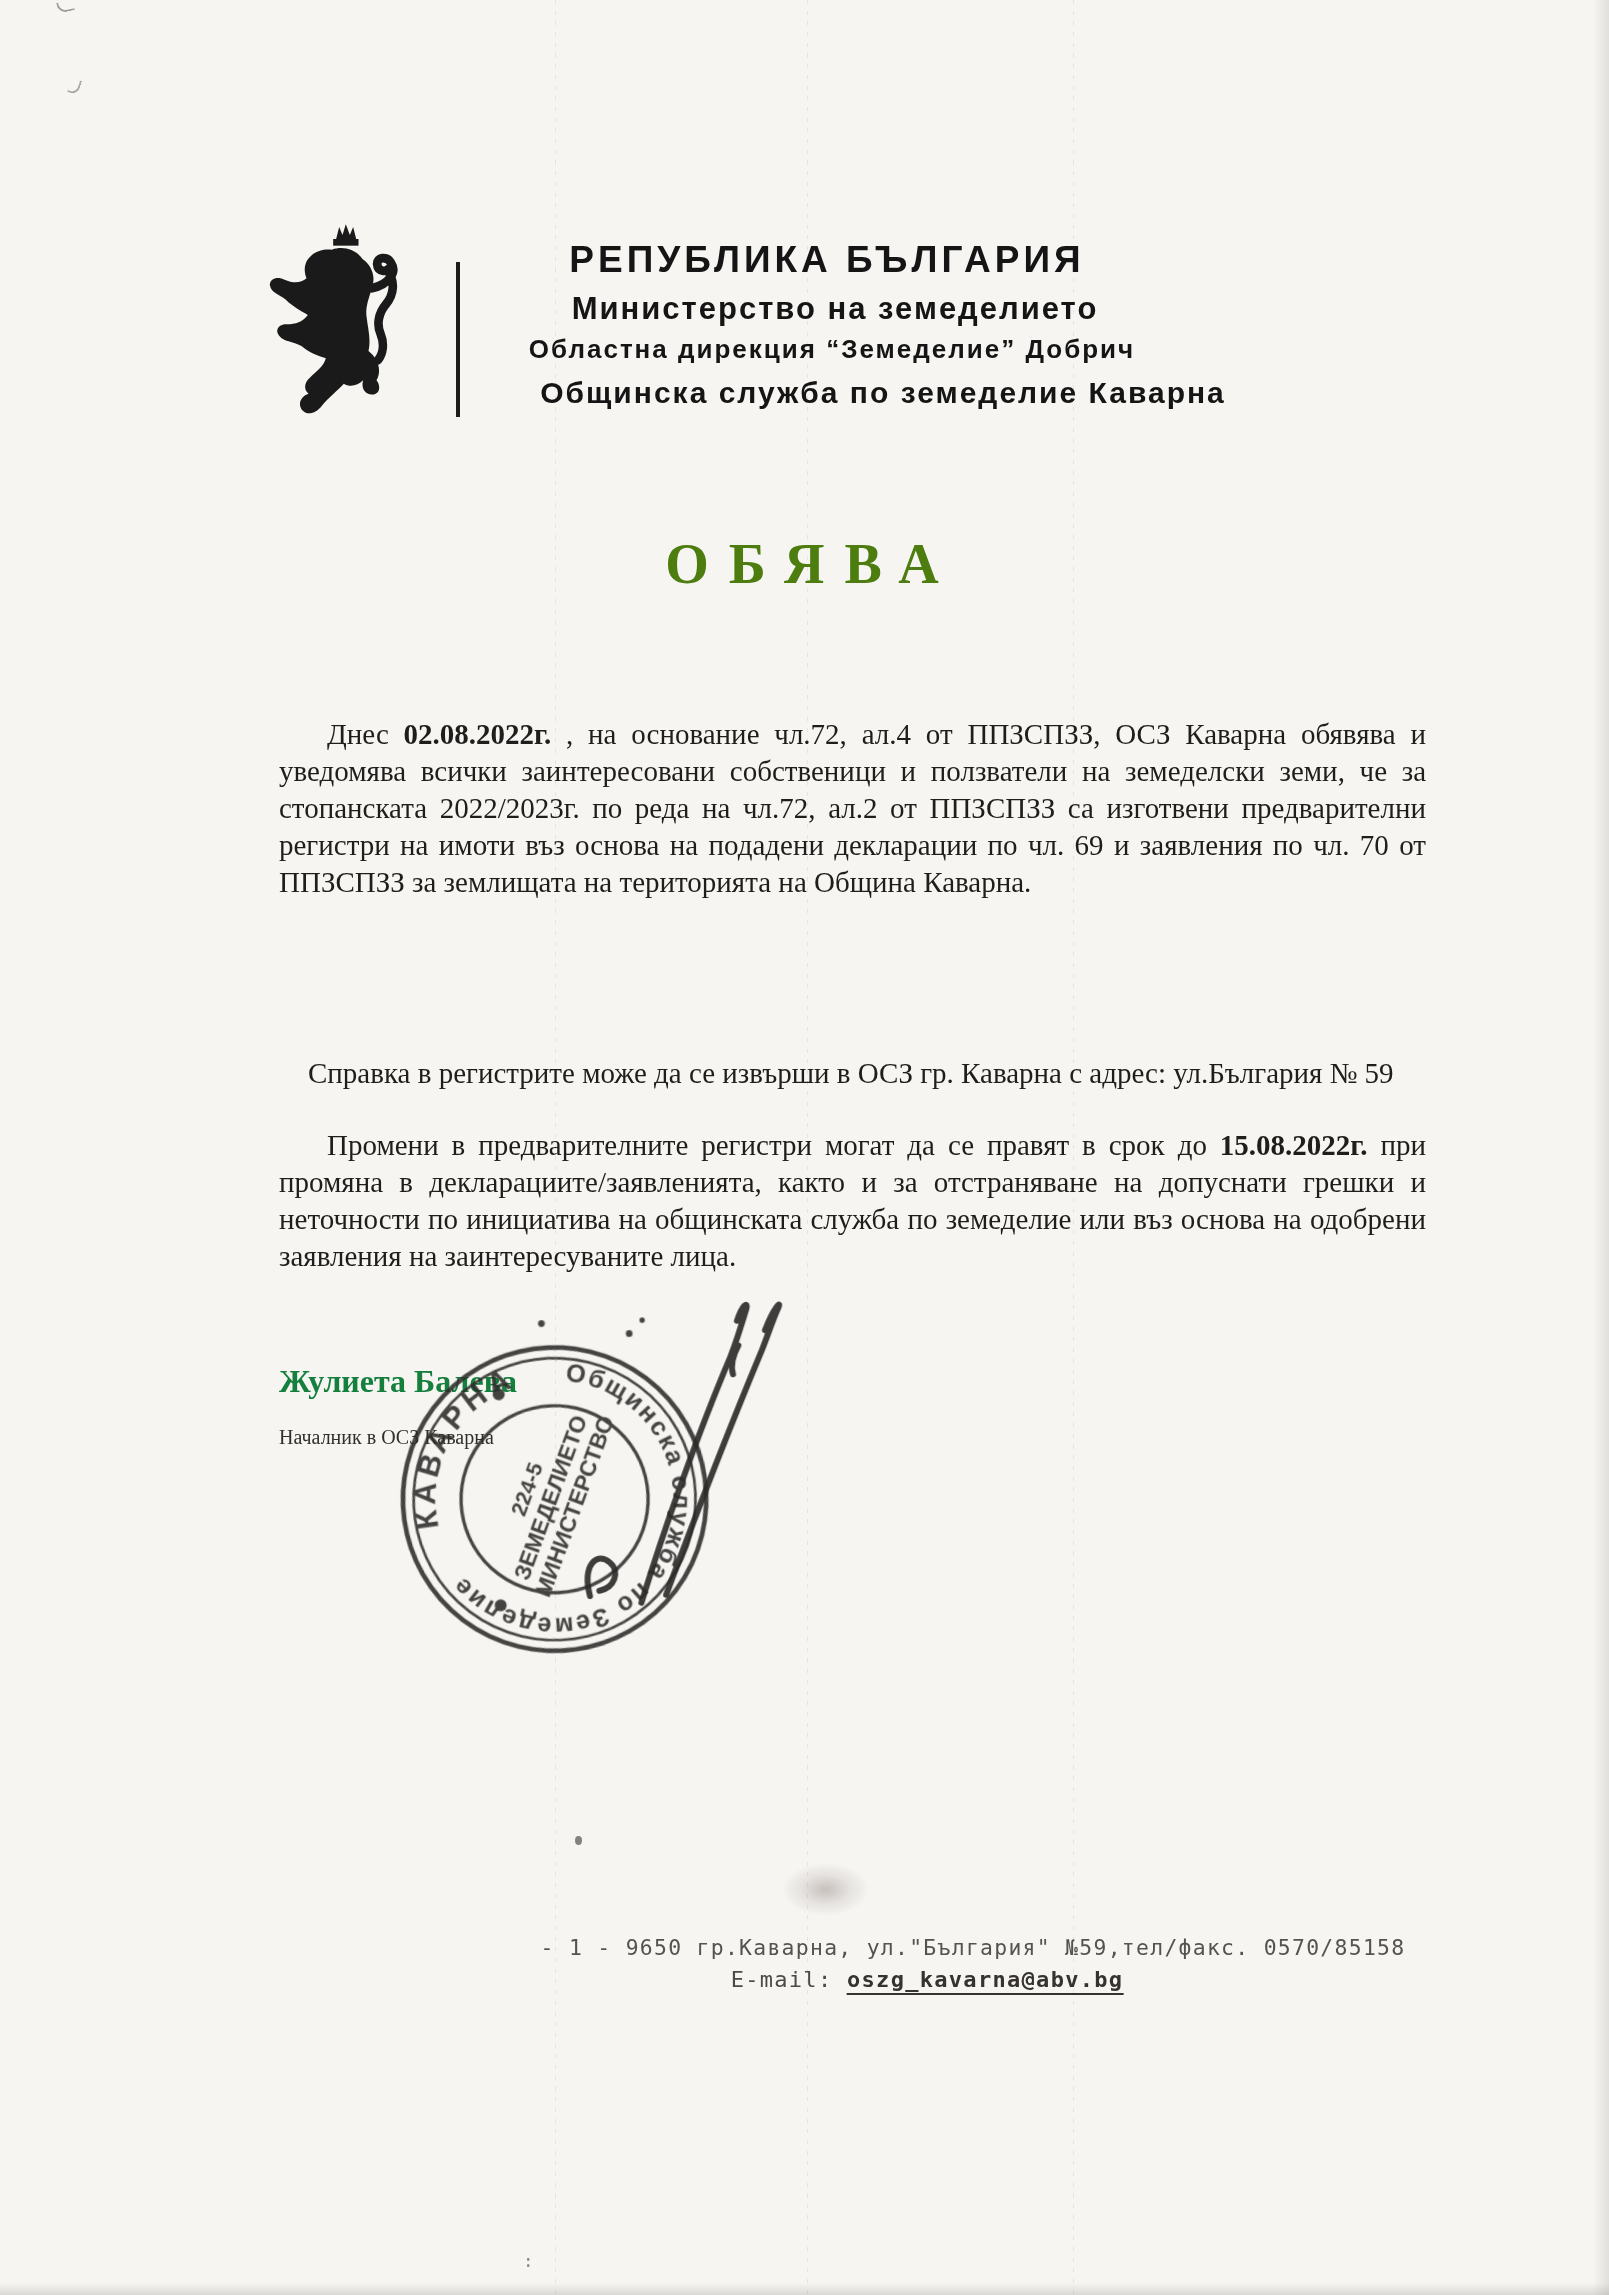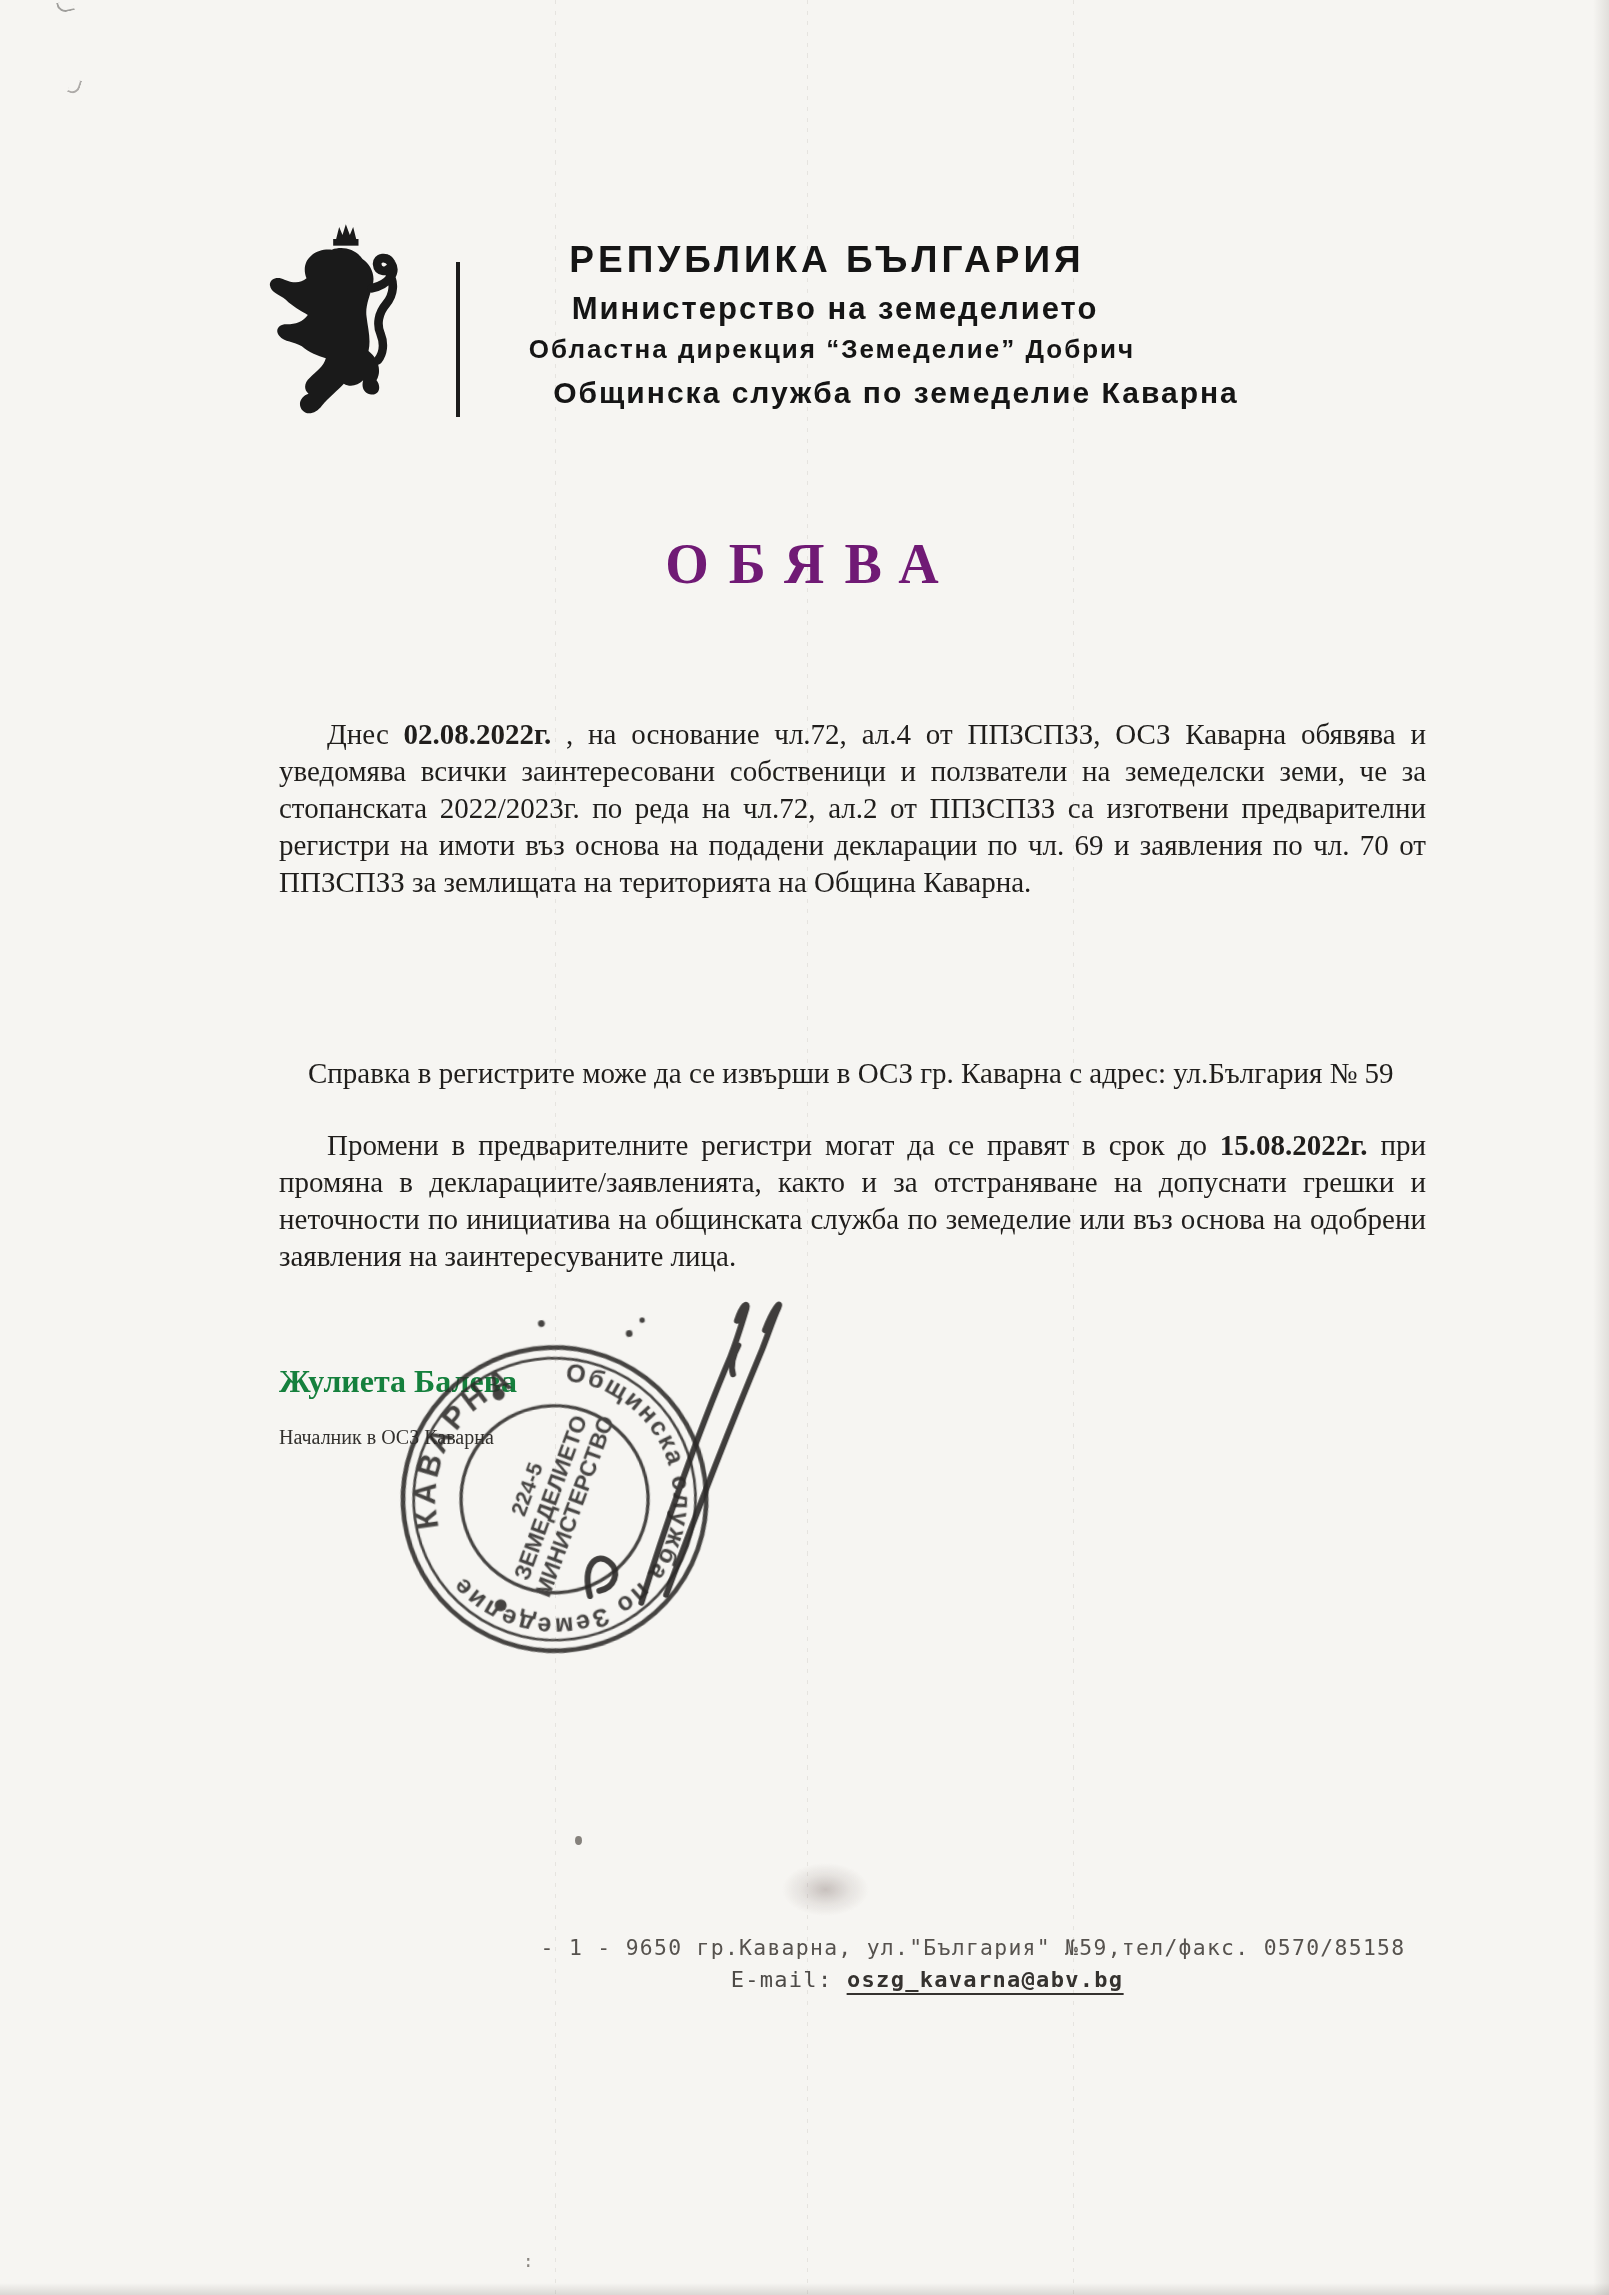--- a/index.html
+++ b/index.html
@@ -36,26 +36,26 @@
   .emblem{position:absolute;left:265px;top:223px;}
   .separator{position:absolute;left:456px;top:262px;width:4px;height:155px;background:#1c1c1c;}
   .hline{
     position:absolute;transform:translateX(-50%);
     font-family:"Liberation Sans",sans-serif;font-weight:bold;
     white-space:nowrap;color:#151515;
   }
   .h1{font-size:37px;letter-spacing:4px;}
   .h2{font-size:31px;letter-spacing:2px;}
   .h3{font-size:26px;letter-spacing:2px;}
-  .h4{font-size:30px;letter-spacing:2px;margin-left:13px;}
+  .h4{font-size:30px;letter-spacing:2px;}
 
   
   .doc-title{
     position:absolute;left:812px;top:532px;transform:translateX(-50%);
-    font-size:56px;font-weight:bold;letter-spacing:20px;color:#701a75;
+    font-size:56px;font-weight:bold;letter-spacing:20px;color:#4d7c0f;
     white-space:nowrap;
   }
 
   
   .para{
     position:absolute;left:279px;width:1147px;
     font-size:29px;line-height:37px;
     text-align:justify;text-align-last:left;
     text-indent:48px;color:#201e1c;
   }

